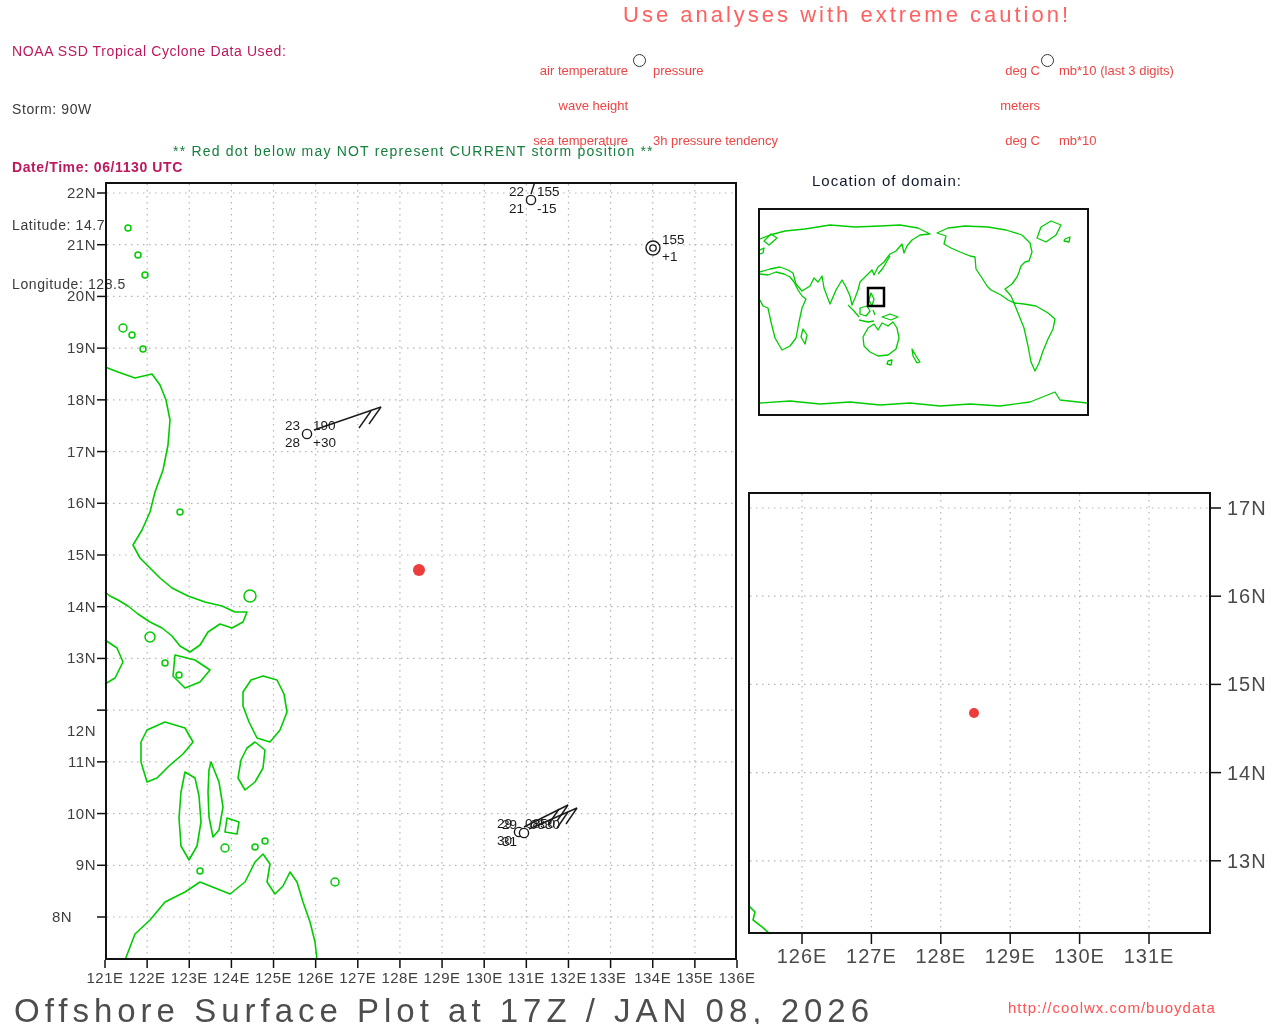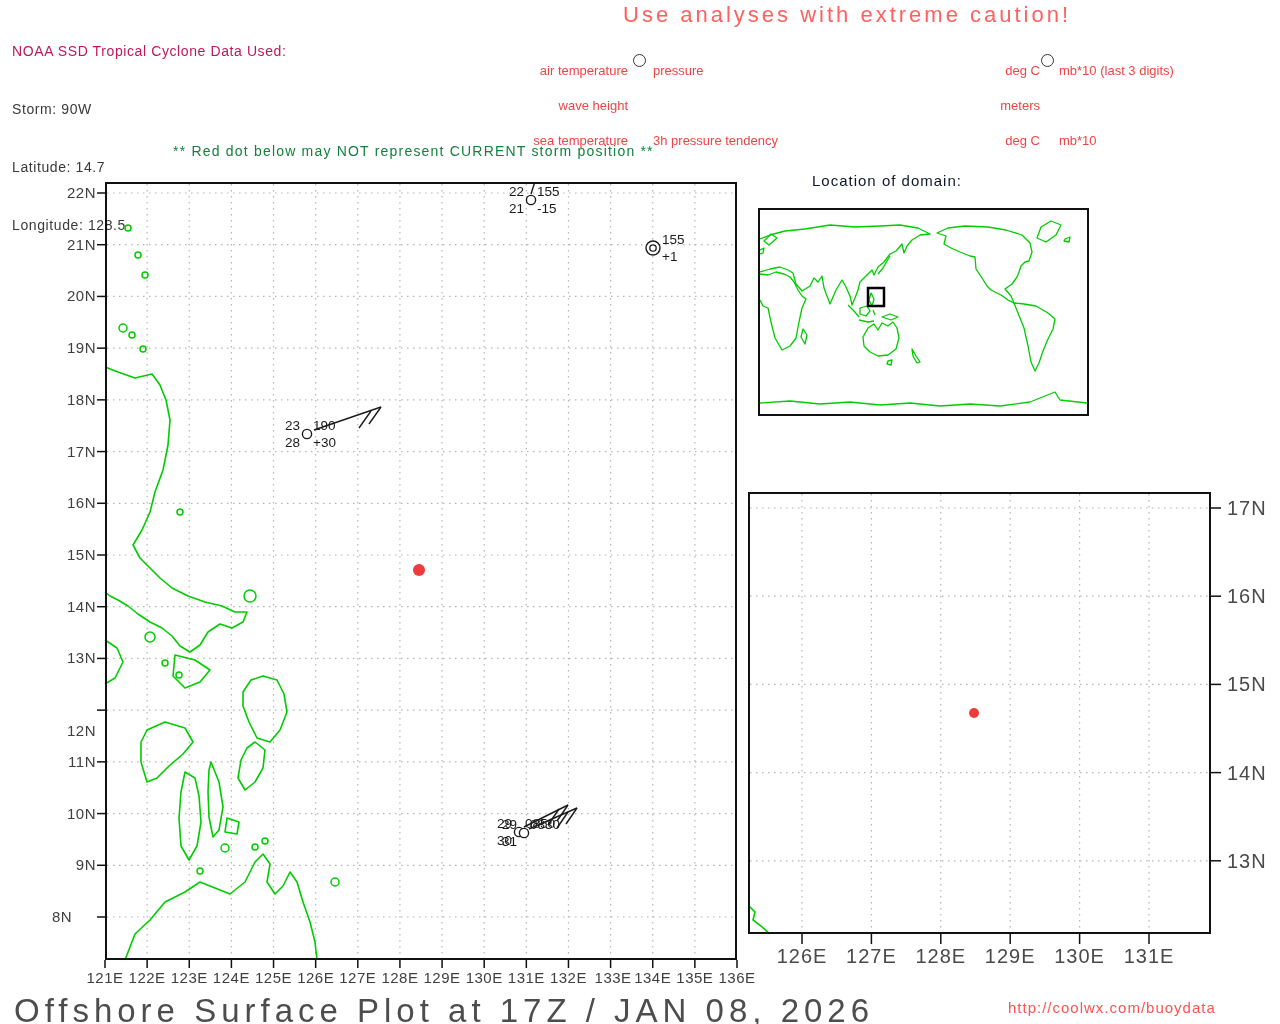--- a/index.html
+++ b/index.html
@@ -22,20 +22,21 @@
   .worldframe{border:2px solid #111;}
 </style>
 </head>
 <body>
 
 <div id="page">
 
   <div class="abs hdr" style="left:12px;top:3px;">
     <div class="red">NOAA SSD Tropical Cyclone Data Used:</div>
     <div>Storm: 90W</div>
+    <div class="red" style="font-weight:bold;">Date/Time: 06/1130 UTC</div>
     <div>Latitude: 14.7</div>
     <div>Longitude: 128.5</div>
   </div>
 
   <div class="abs caution" style="left:623px;top:2px;">Use analyses with extreme caution!</div>
 
   <div class="abs legend-col r" style="left:498px;top:41px;width:130px;">
     <div>air temperature</div>
     <div>wave height</div>
     <div>sea temperature</div>
@@ -218,21 +219,21 @@
       <span class="axlab" style="left: 168.266px; top: 969px; width: 42px; text-align: center;">123E</span>
       <span class="axlab" style="left: 210.399px; top: 969px; width: 42px; text-align: center;">124E</span>
       <span class="axlab" style="left: 252.532px; top: 969px; width: 42px; text-align: center;">125E</span>
       <span class="axlab" style="left: 294.665px; top: 969px; width: 42px; text-align: center;">126E</span>
       <span class="axlab" style="left: 336.798px; top: 969px; width: 42px; text-align: center;">127E</span>
       <span class="axlab" style="left: 378.931px; top: 969px; width: 42px; text-align: center;">128E</span>
       <span class="axlab" style="left: 421.064px; top: 969px; width: 42px; text-align: center;">129E</span>
       <span class="axlab" style="left: 463.197px; top: 969px; width: 42px; text-align: center;">130E</span>
       <span class="axlab" style="left: 505.33px; top: 969px; width: 42px; text-align: center;">131E</span>
       <span class="axlab" style="left: 547.463px; top: 969px; width: 42px; text-align: center;">132E</span>
-      <span class="axlab" style="left: 589.596px; top: 969px; width: 42px; text-align: right;">133E</span>
+      <span class="axlab" style="left: 589.596px; top: 969px; width: 42px; text-align: left;">133E</span>
       <span class="axlab" style="left: 631.729px; top: 969px; width: 42px; text-align: center;">134E</span>
       <span class="axlab" style="left: 673.862px; top: 969px; width: 42px; text-align: center;">135E</span>
       <span class="axlab" style="left: 715.995px; top: 969px; width: 42px; text-align: center;">136E</span>
     </div>
 
   <div class="abs inset-title" style="left:812px;top:172px;">Location of domain:</div>
   <svg id="world-map" class="worldframe" style="left:758px;top:208px;" width="327" height="204">
       <path d="M0,62 L10,59 L20,57 L28,60 L33,63 L36,74 L42,81 L50,76 L54,68 L58,72 L62,66 L64,78 L70,94 L76,80 L82,70 L86,77 L90,86 L92,95 L95,88 L98,80 L100,72 L106,66 L112,60 L114,65 L118,57 L124,52 L130,44 L136,41 L142,34 L144,43 L147,36 L152,30 L160,25 L170,24 L158,18 L140,15 L120,16 L95,17 L70,15 L45,19 L25,21 L10,25 L0,29" fill="none" stroke="#00cc00" stroke-width="1.3" stroke-linejoin="round"></path>
       <path d="M0,64 L8,65 L16,62 L24,64 L30,67 L34,72 L38,80 L42,86 L46,89 L42,98 L39,112 L36,128 L30,136 L22,140 L15,128 L11,112 L8,98 L3,96 L0,90" fill="none" stroke="#00cc00" stroke-width="1.3" stroke-linejoin="round"></path>
       <path d="M43,119 L47,125 L45,134 L41,127 Z" fill="none" stroke="#00cc00" stroke-width="1.3" stroke-linejoin="round"></path>

